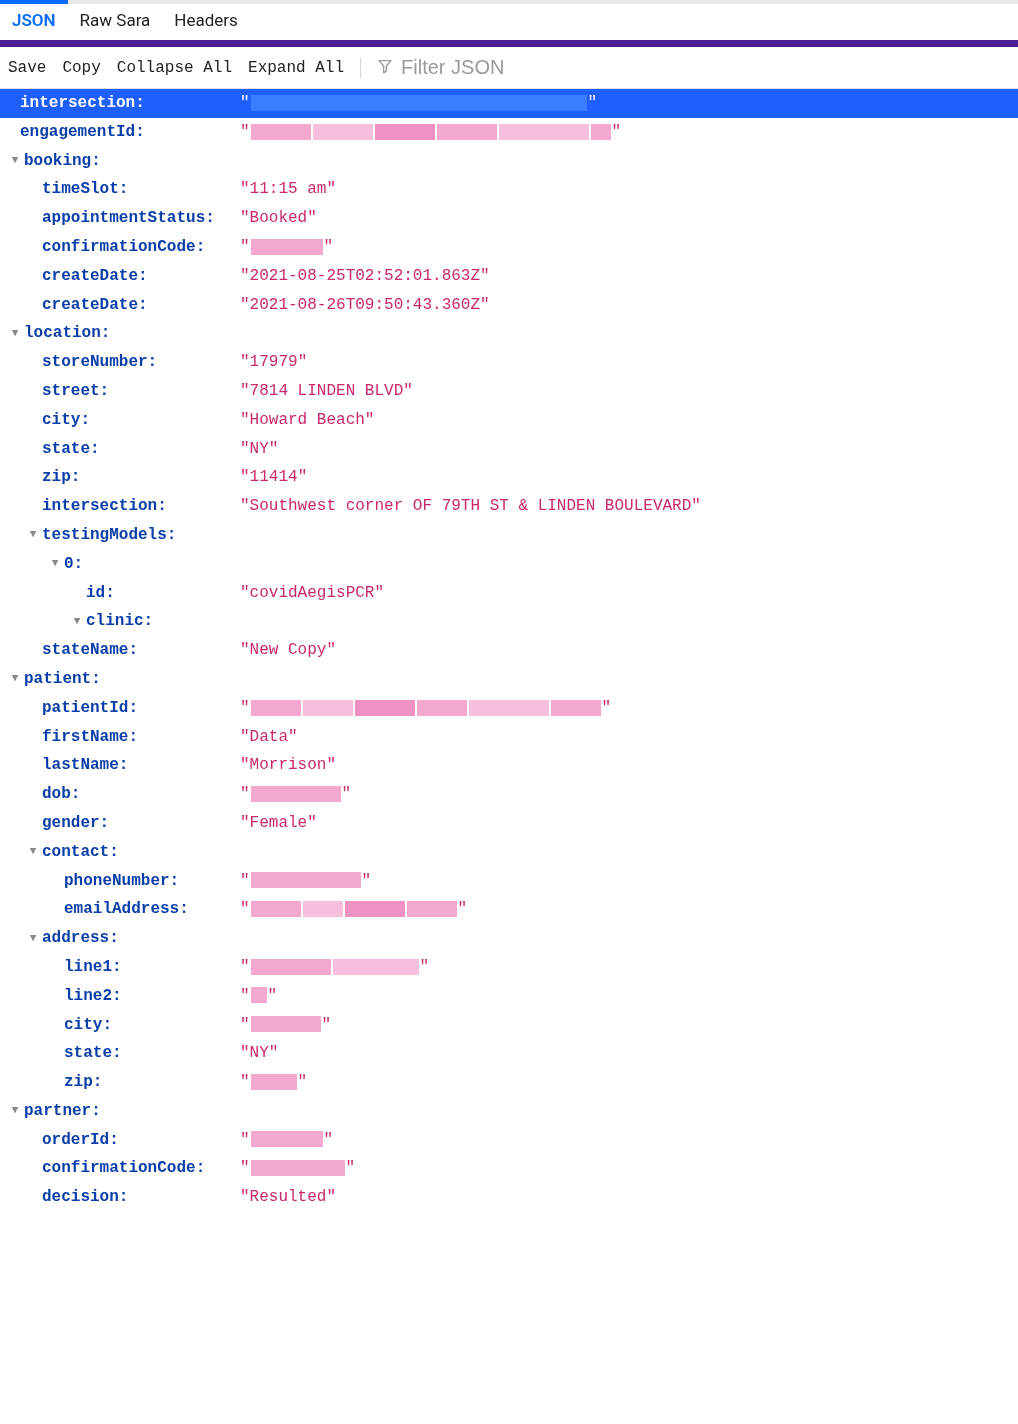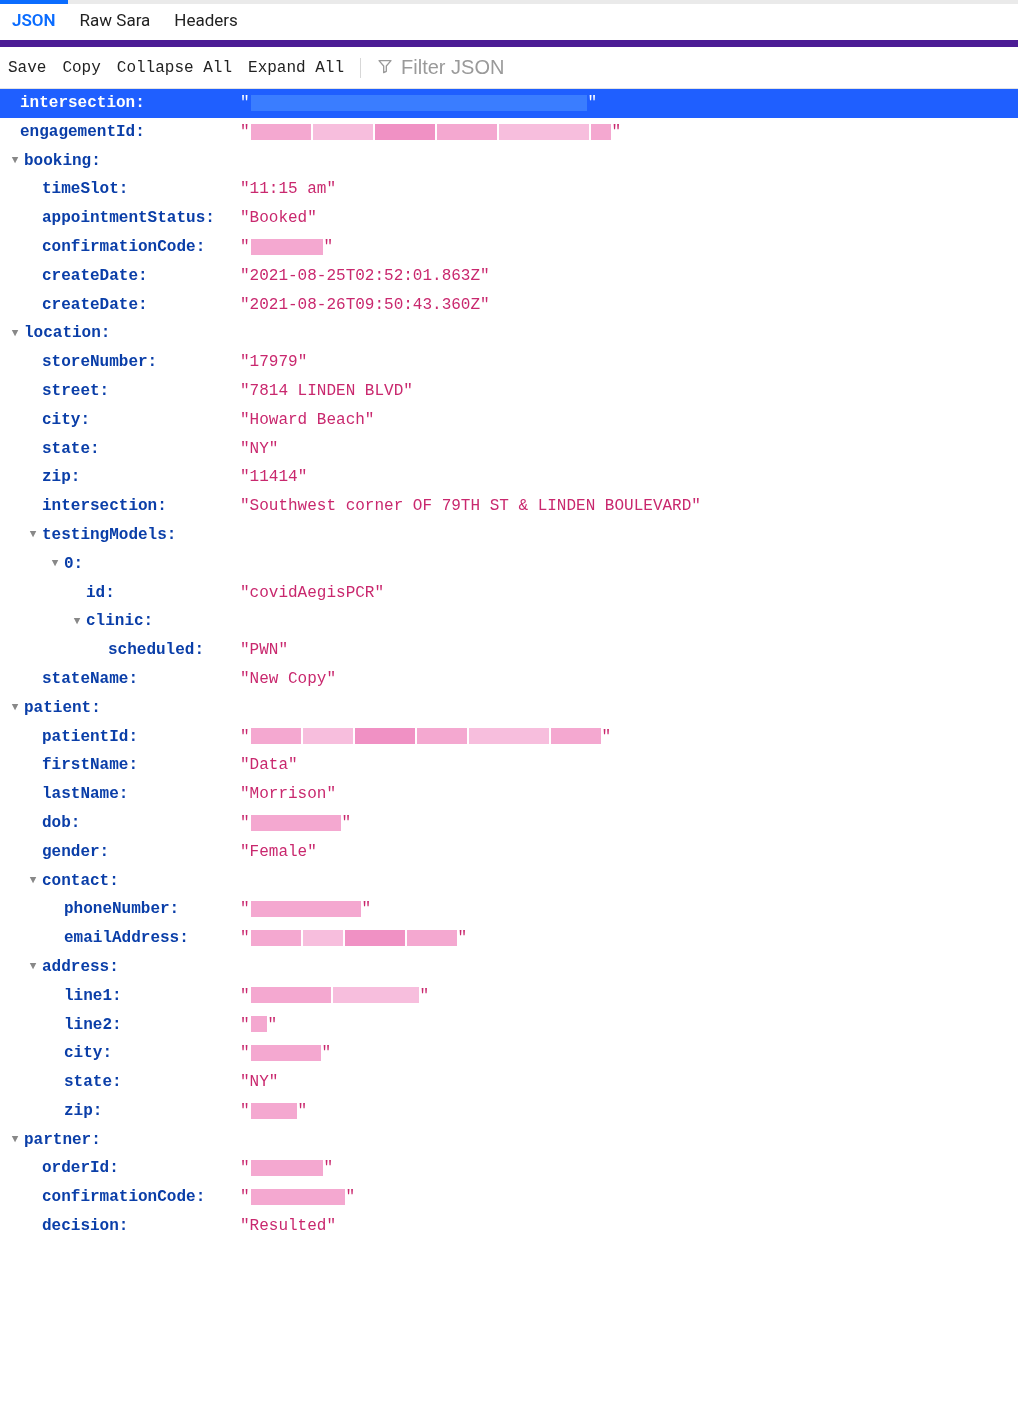--- a/index.html
+++ b/index.html
@@ -225,25 +225,20 @@
       <span class="pad" style="width: 80px;"></span>
       <span class="key">id:</span>
       <span class="valcell"><span class="quote">"</span><span class="strval">covidAegisPCR</span><span class="quote">"</span></span>
     </div>
     <div class="row">
       <span class="pad" style="width: 62px;"></span>
       <span class="tw">▼</span>
       <span class="key">clinic:</span>
     </div>
     <div class="row">
-      <span class="pad" style="width: 102px;"></span>
-      <span class="key">scheduled:</span>
-      <span class="valcell"><span class="quote">"</span><span class="strval">PWN</span><span class="quote">"</span></span>
-    </div>
-    <div class="row">
       <span class="pad" style="width: 36px;"></span>
       <span class="key">stateName:</span>
       <span class="valcell"><span class="quote">"</span><span class="strval">New Copy</span><span class="quote">"</span></span>
     </div>
     <div class="row">
       <span class="pad"></span>
       <span class="tw">▼</span>
       <span class="key">patient:</span>
     </div>
     <div class="row">

